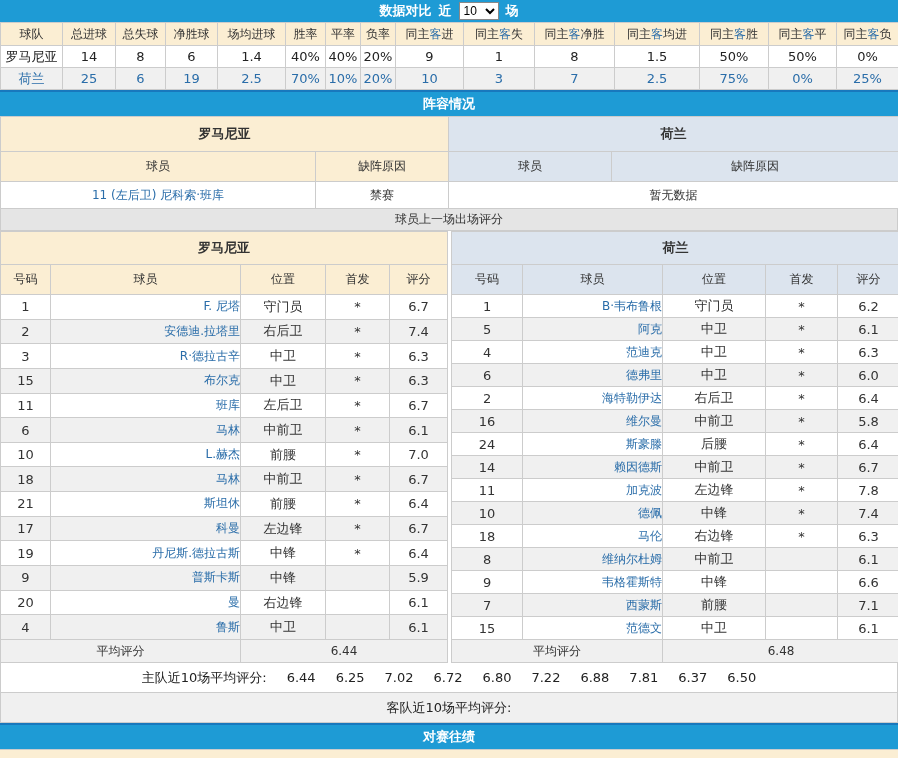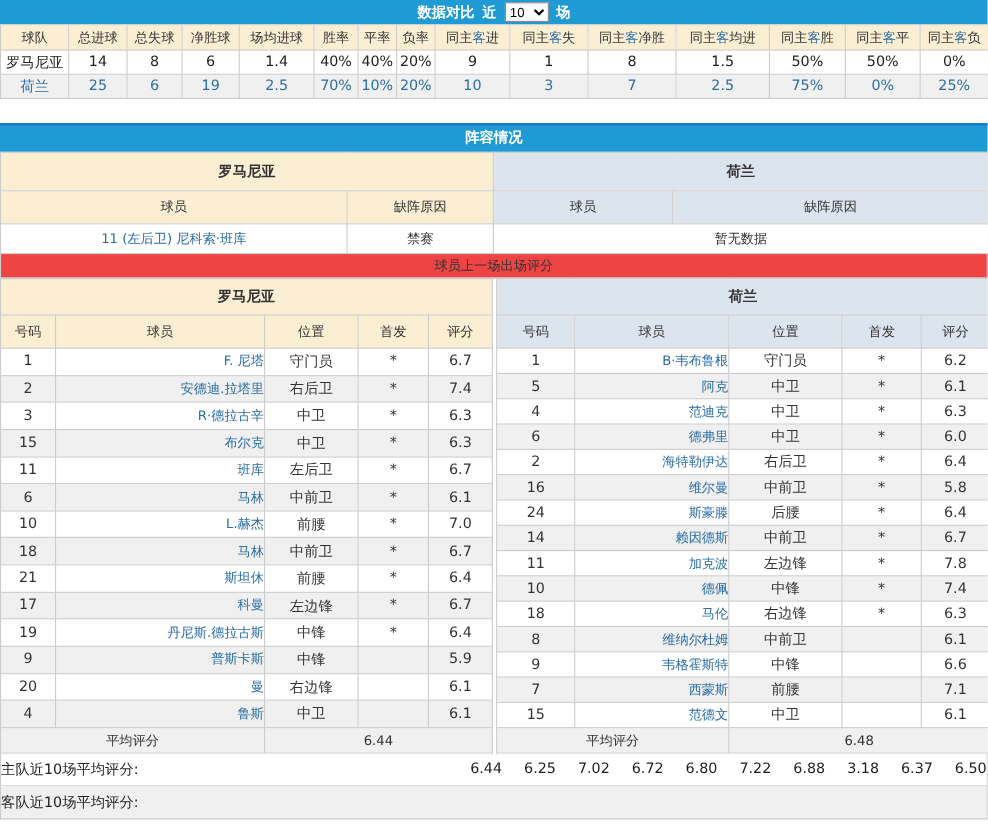--- a/index.html
+++ b/index.html
@@ -20,21 +20,20 @@
     font-size: 13px;
     text-align: center;
   }
   .topbar {
     height: 22px;
     display: flex; align-items: center; justify-content: center; gap: 7px;
   }
   .section-bar {
     height: 26px; line-height: 24px;
     border-top: 2px solid #1878bd;
-    margin-top: 22px;
   }
   select {
     width: 40px; height: 18px;
     font-size: 12px; color: #000;
     background: #fff; border: 1px solid #888;
   }
 
   table { border-collapse: collapse; table-layout: fixed; width: 898px; }
   th, td {
     border: 1px solid #ccc;
@@ -50,35 +49,35 @@
   .cream { background: #fbeed3; }
   .lblue { background: #dce4ee; }
 
   .squad-table th.team-th { height: 35px; font-weight: bold; font-size: 13px; }
   .squad-table th.col-th { height: 30px; }
   .squad-table td { height: 27px; background: #fff; }
   a.plink { color: #2a6da9; text-decoration: none; cursor: pointer; }
 
   .note-row {
     height: 22px; line-height: 21px; text-align: center;
-    border: 1px solid #ccc; border-top: none; background: #ef4444;
+    border: 1px solid #ccc; border-top: none; background: #e5e5e5;
   }
 
   .ratings-wrap { display: flex; gap: 3px; width: 898px; }
   .rating-table { width: 447px; }
   .rating-table.away-t { width: 448px; }
   .rating-table th.team-th { height: 33px; font-weight: bold; font-size: 13px; }
   .rating-table th.col-th { height: 30px; }
   .rating-table td { height: 23px; font-size: 13px; }
   .rating-table td.name-cell { font-size: 12px; text-align: right; }
   .rating-table tbody tr:nth-child(even) td { background: #f0f0f0; }
   .rating-table .avg-row td { background: #f0f0f0; font-size: 12px; }
 
   .recent-row {
-    height: 30px; display: flex; align-items: center; justify-content: space-between;
+    height: 30px; display: flex; align-items: center; justify-content: center;
     border: 1px solid #ccc; border-top: none; font-size: 13px; color: #222;
   }
   .recent-row.gray { background: #f0f0f0; }
   .recent-row .vals span { display: inline-block; margin-left: 20px; }
   .cream-strip { height: 9px; background: #fbeed3; border-top: 1px solid #ccc; }
 </style>
 </head>
 <body>
 
 <div class="page">
@@ -458,21 +457,21 @@
           <tr class="avg-row">
             <td colspan="2">平均评分</td>
             <td colspan="3">6.48</td>
           </tr>
         </tfoot>
       </table>
   </div>
 
   <div class="recent-row">
     <span>主队近10场平均评分:</span>
-    <span class="vals" id="home-vals"><span>6.44</span><span>6.25</span><span>7.02</span><span>6.72</span><span>6.80</span><span>7.22</span><span>6.88</span><span>3.18</span><span>6.37</span><span>6.50</span></span>
+    <span class="vals" id="home-vals"><span>6.44</span><span>6.25</span><span>7.02</span><span>6.72</span><span>6.80</span><span>7.22</span><span>6.88</span><span>7.81</span><span>6.37</span><span>6.50</span></span>
   </div>
   <div class="recent-row gray">
     <span>客队近10场平均评分:</span>
   </div>
 
   <div class="bar section-bar">
     <span>对赛往绩</span>
   </div>
   <div class="cream-strip"></div>
 

